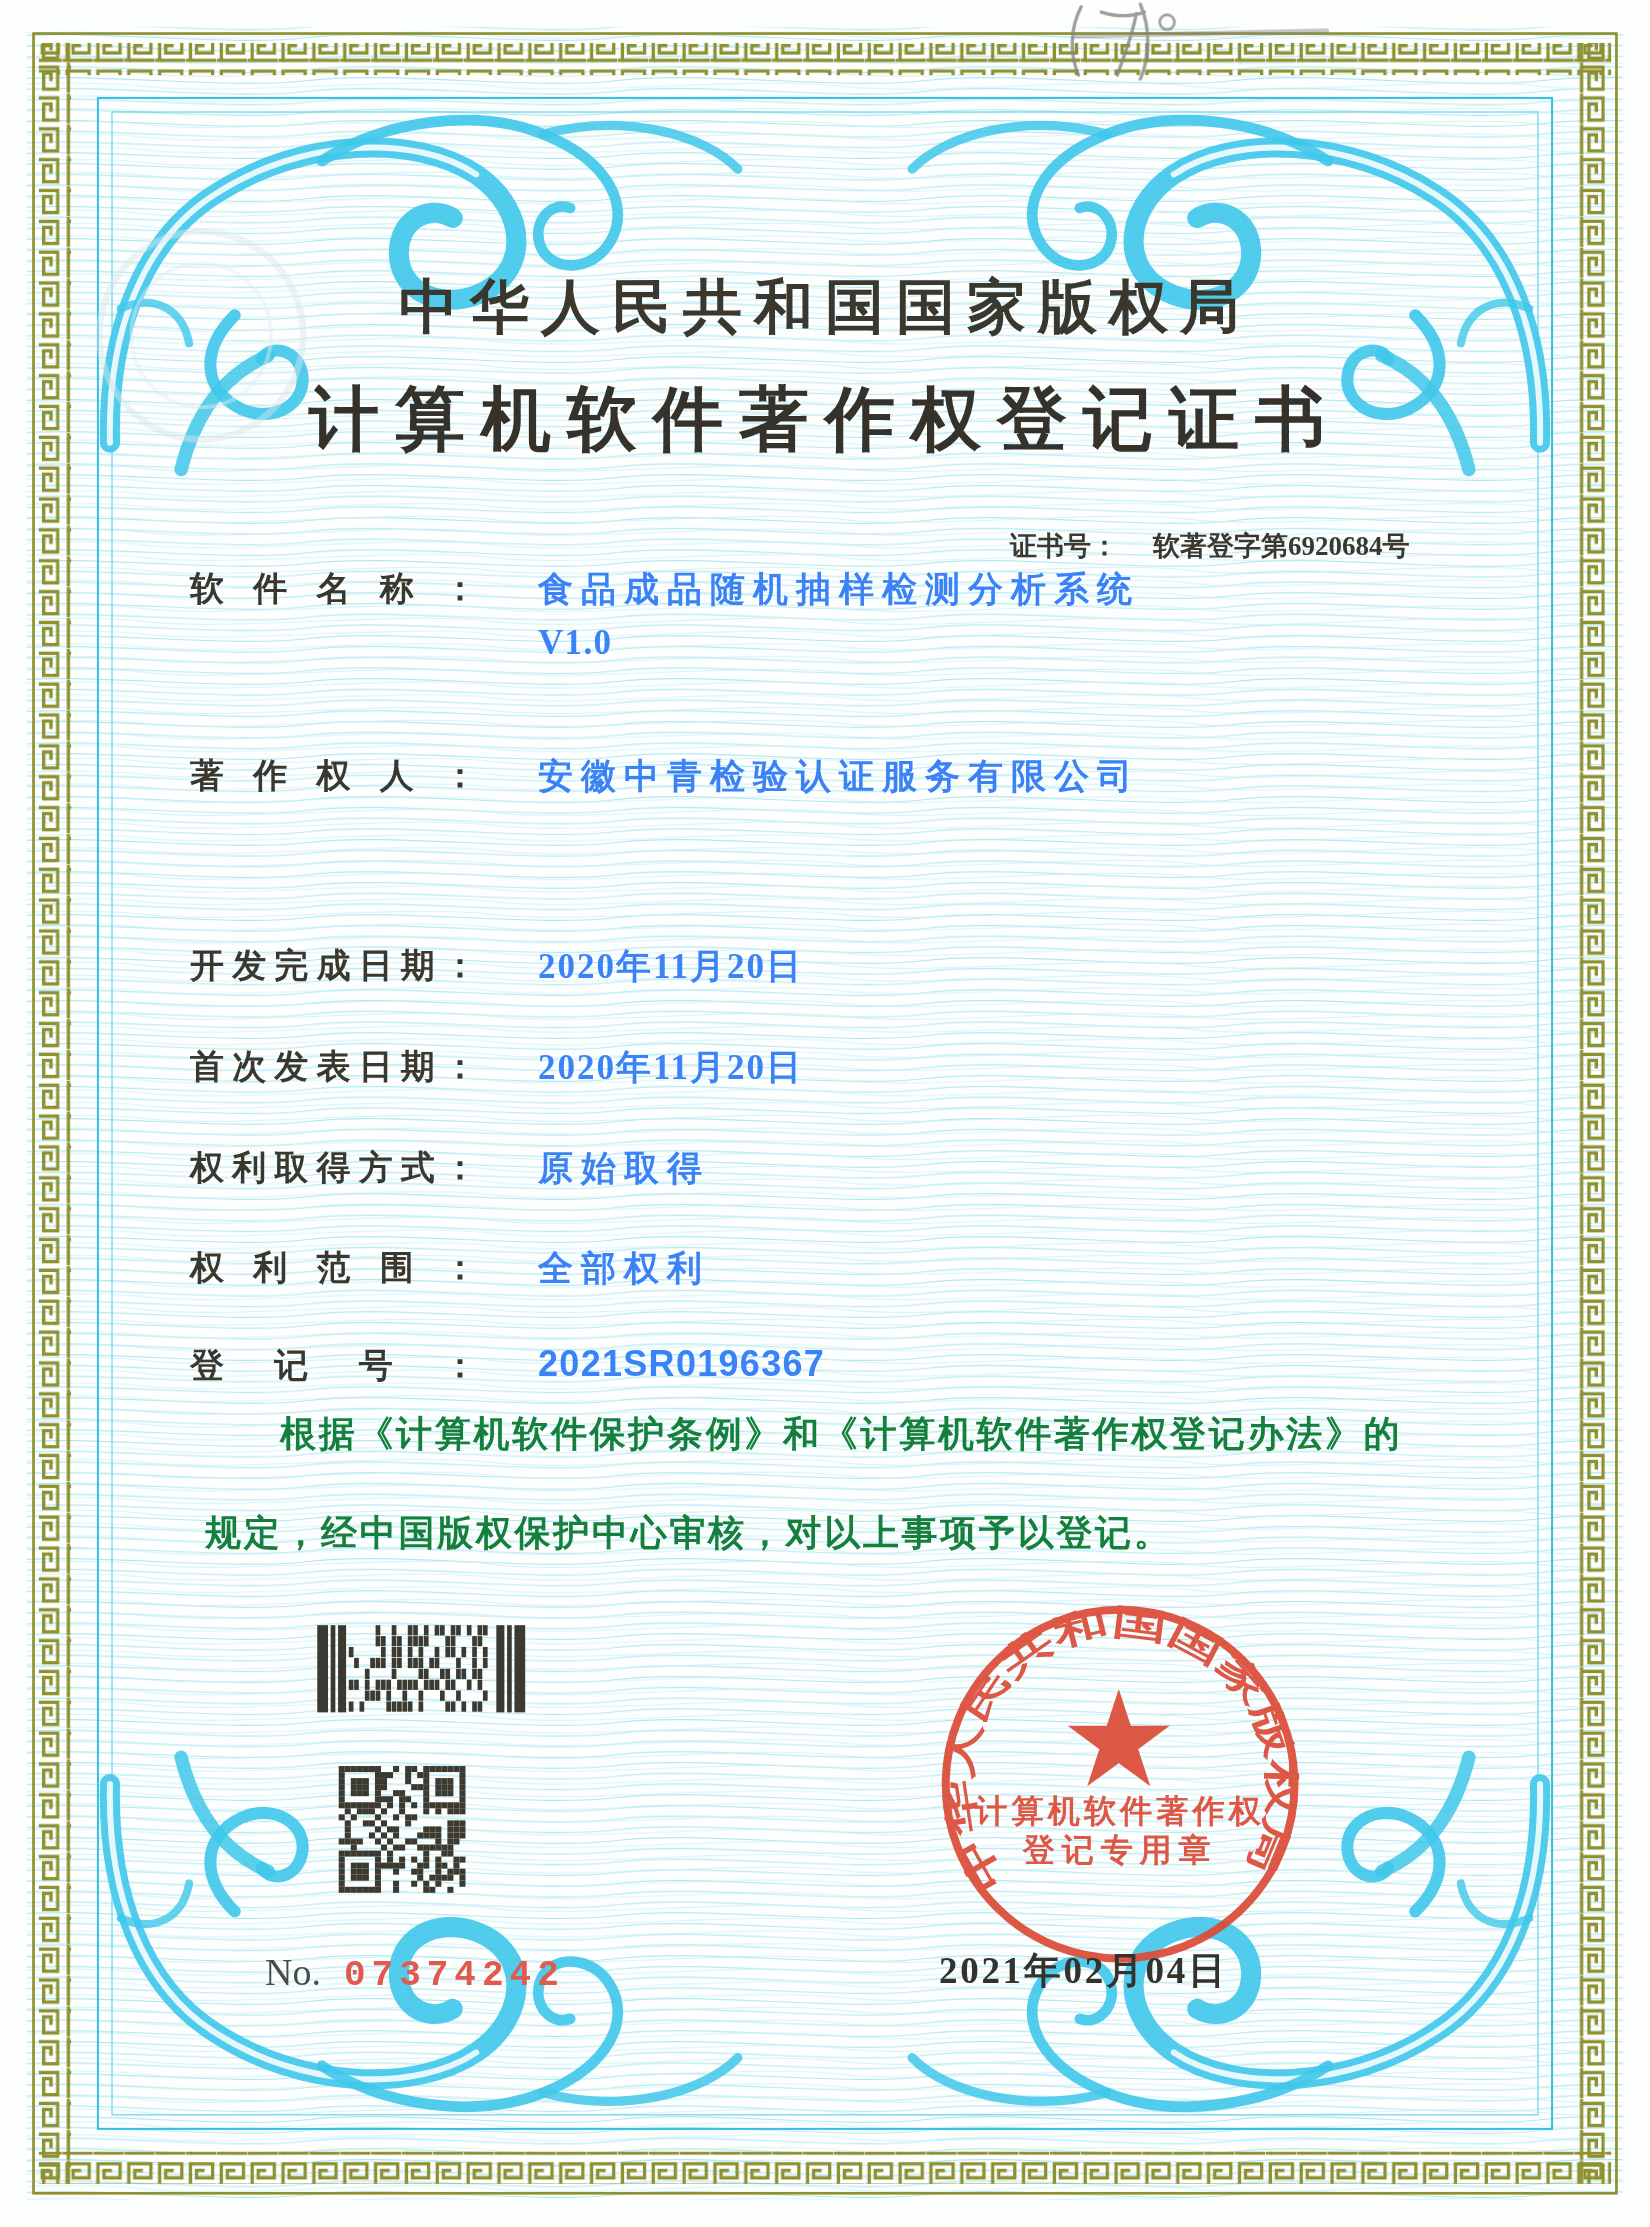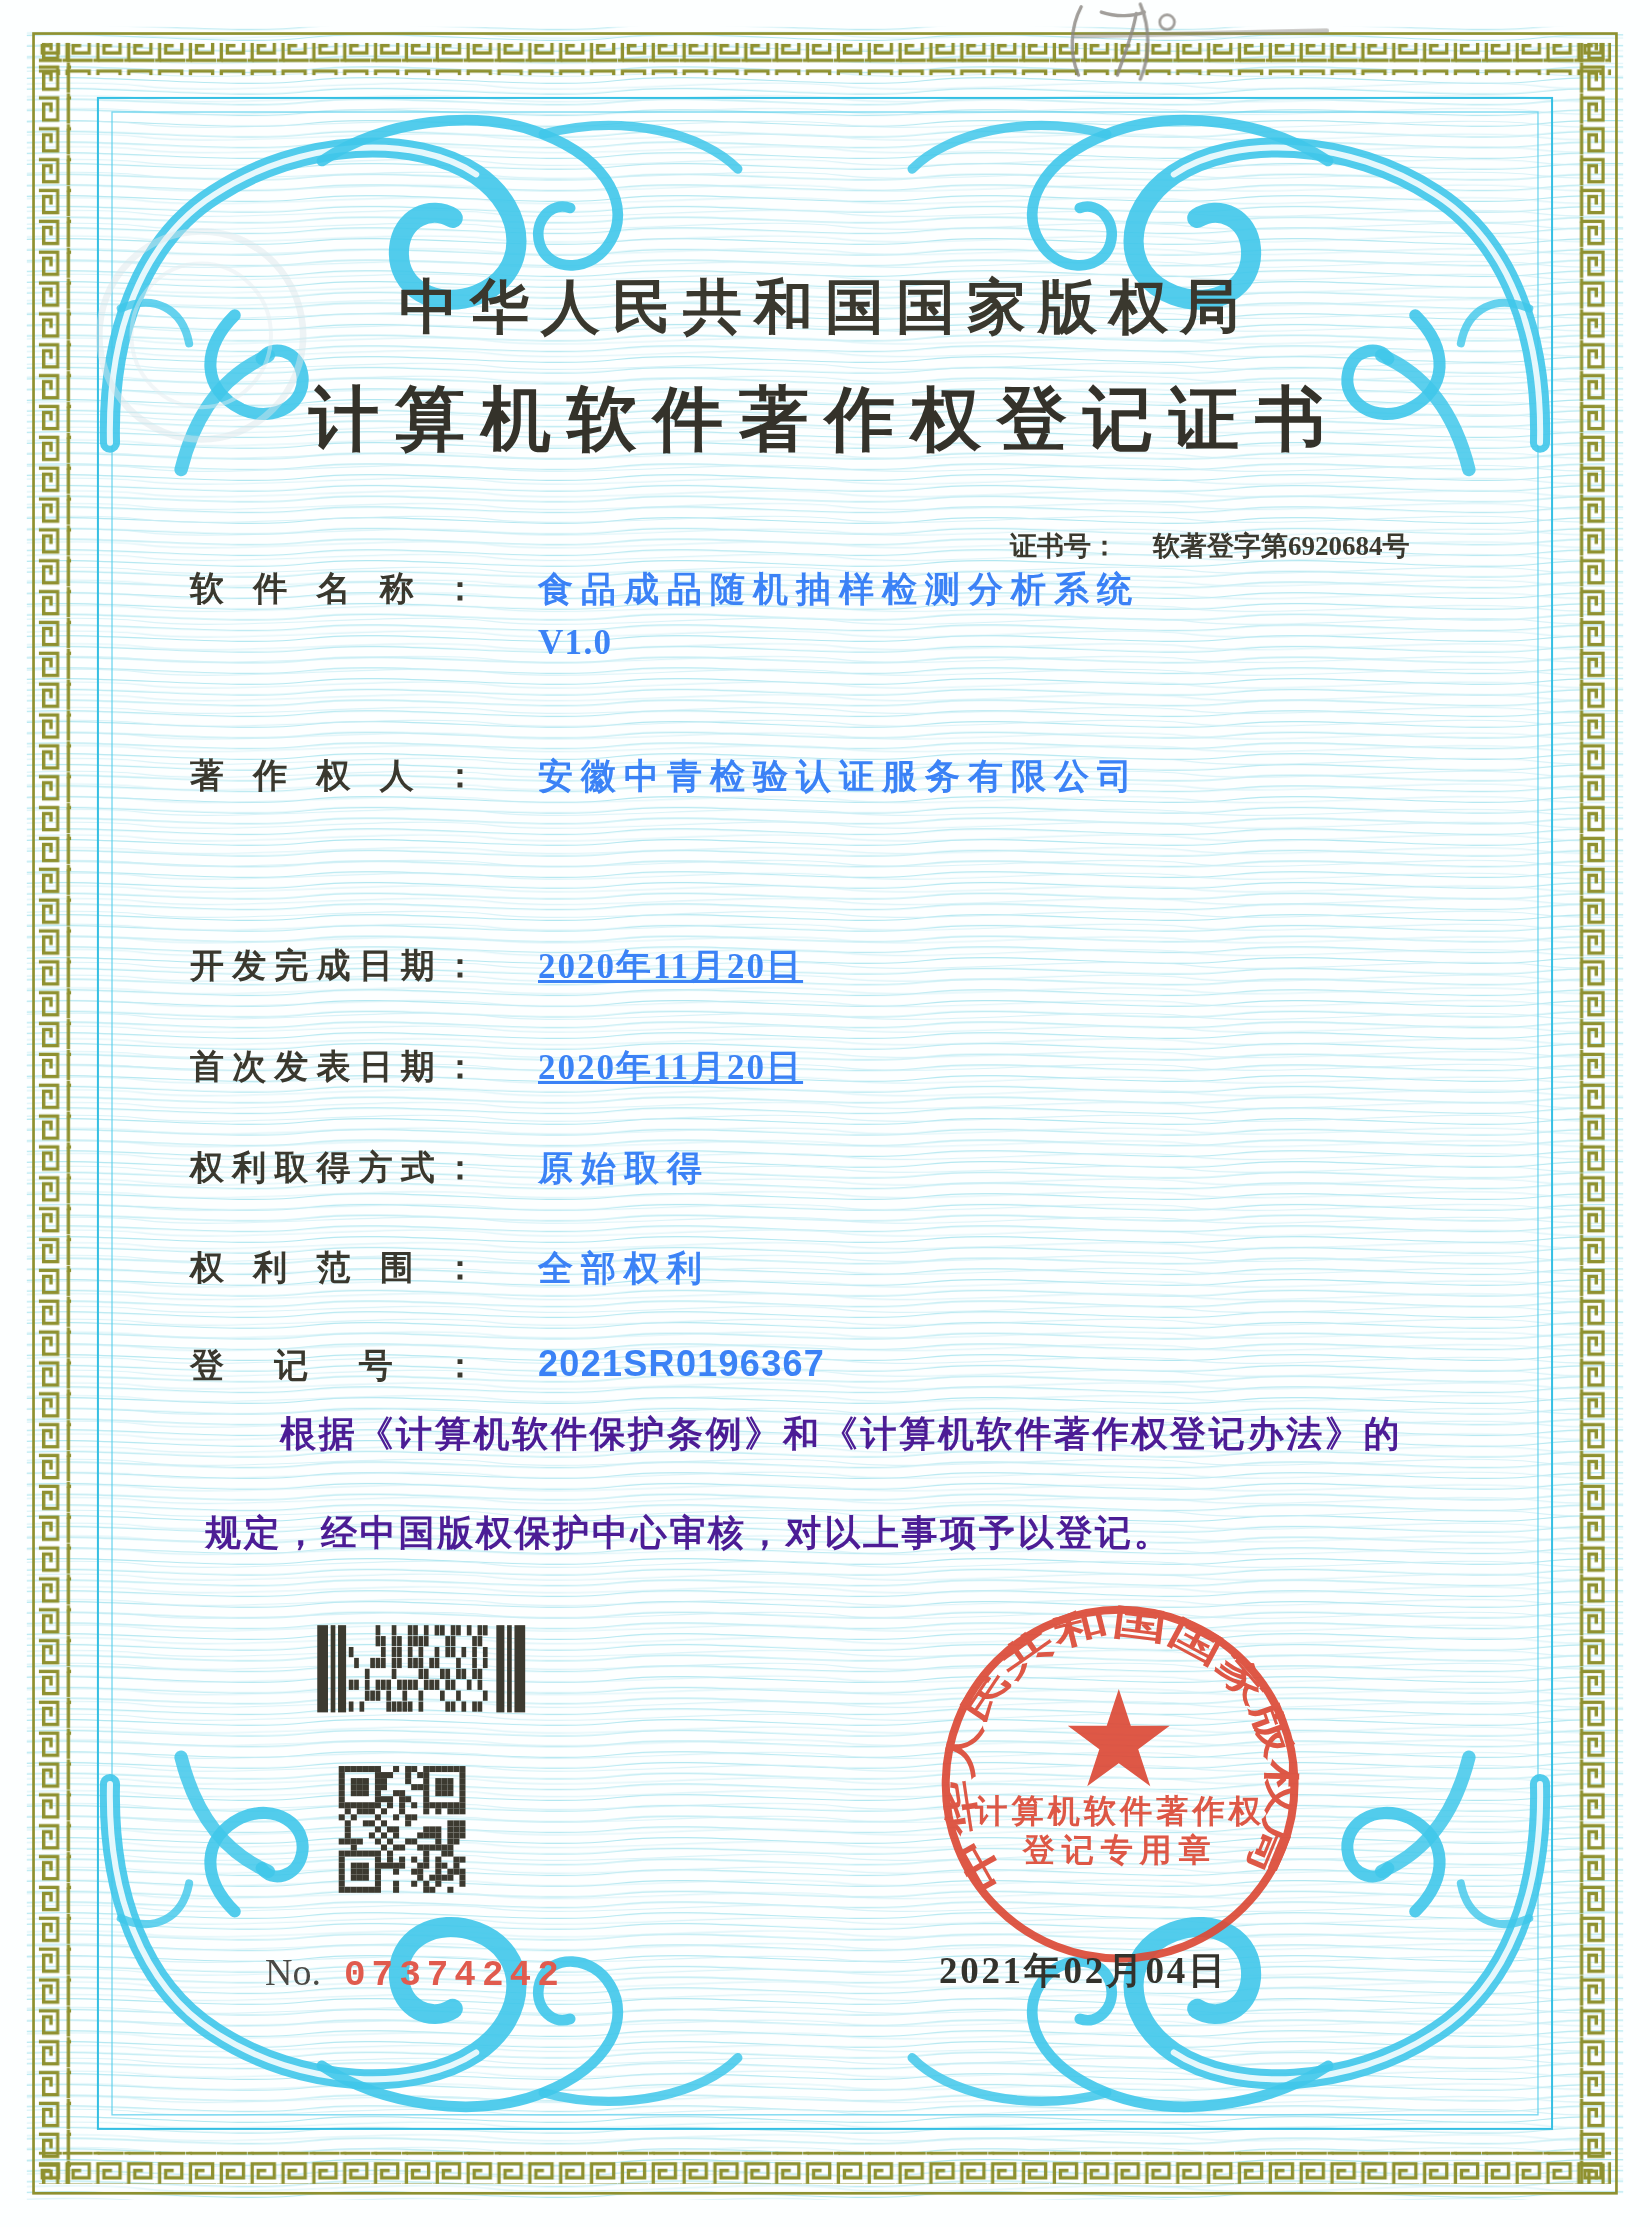--- a/index.html
+++ b/index.html
@@ -10,23 +10,23 @@
   #deco{position:absolute;inset:0;z-index:0;}
   .txt{position:absolute;z-index:2;white-space:nowrap;}
   .center{left:0;width:1650px;text-align:center;}
   .authority{top:268px;font-size:59px;font-weight:700;letter-spacing:12px;color:#3a382e;}
   .cert-title{top:373px;font-size:70px;font-weight:800;letter-spacing:16px;color:#34322a;}
   .certno-row{top:484px;left:1010px;font-size:27px;font-weight:600;color:#3b392f;margin-top:44px;}
   .certno-row .gap{display:inline-block;width:35px;}
   .row-label{position:absolute;left:190px;width:287px;display:inline-block;
     font-size:34px;font-weight:700;text-align:justify;text-align-last:justify;color:#3a382e;}
   .row-value{position:absolute;left:538px;font-size:35px;font-weight:600;letter-spacing:8px;color:#3b82f6;}
-  .val-date{letter-spacing:2px;text-decoration:underline;}
+  .val-date{letter-spacing:2px;}
   .val-mono{font-family:Liberation Sans, sans-serif;font-weight:700;font-size:36px;letter-spacing:1.3px;}
-  .stmt{font-size:36px;font-weight:600;letter-spacing:2.7px;color:#4c1d95;}
+  .stmt{font-size:36px;font-weight:600;letter-spacing:2.7px;color:#15803d;}
   .serial{top:1950px;left:265px;font-size:38px;color:#4a4a46;}
   .serial .num{font-family:"Liberation Mono","DejaVu Sans Mono",monospace;
     font-size:36px;color:#e05b4e;letter-spacing:6px;padding-left:23px;font-weight:700;}
   .issue-date{top:1946px;left:939px;width:416px;text-align:left;font-size:37px;
     font-weight:700;letter-spacing:2.7px;color:#33322c;}
 </style>
 </head>
 <body>
 
 <svg id="deco" viewBox="0 0 2460 3320" xmlns="http://www.w3.org/2000/svg">

